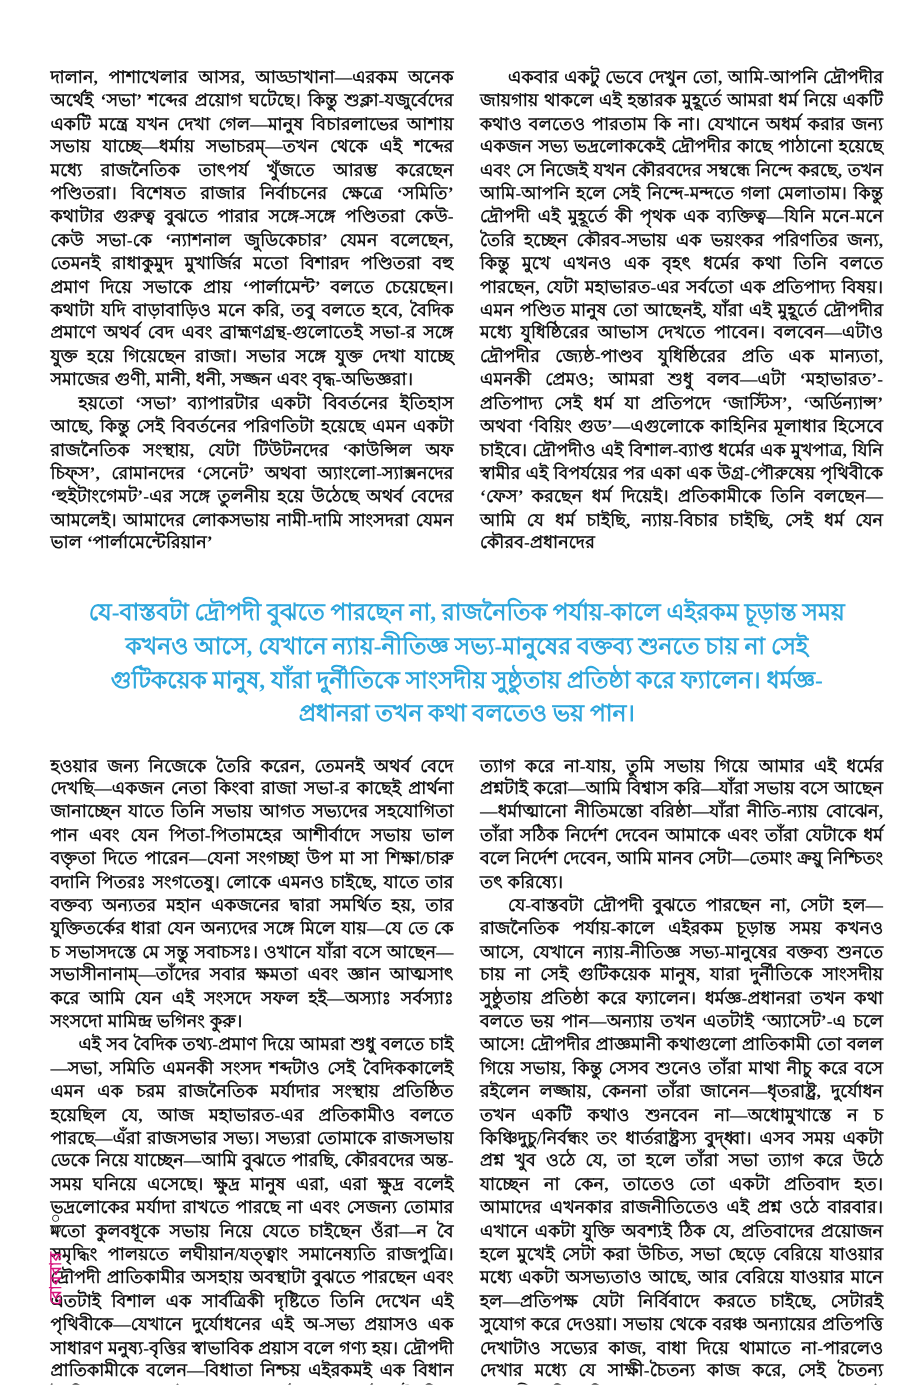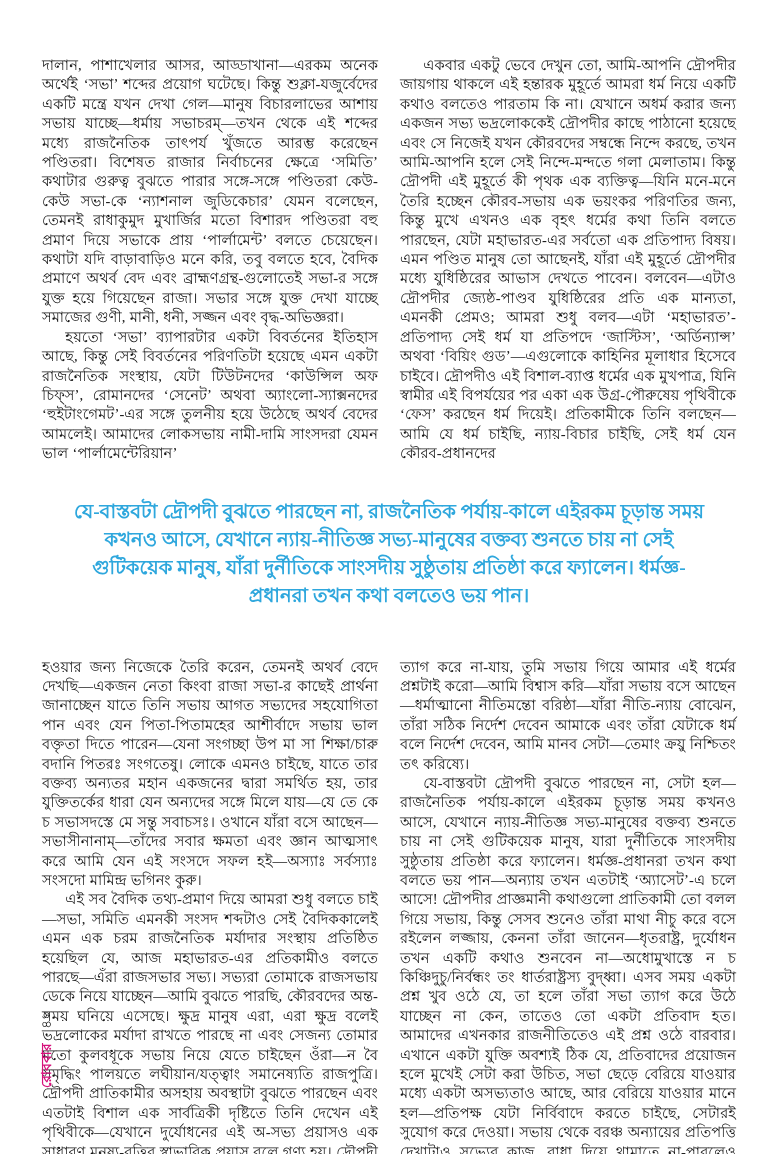--- a/index.html
+++ b/index.html
@@ -12,32 +12,33 @@
     overflow:hidden;
   }
   .content{
     position:absolute;
     left:42px;top:56px;width:694px;
   }
   .twocol{
     display:grid;
     grid-template-columns:1fr 1fr;
     column-gap:22px;
+    font-weight:bold;
   }
   .body-par{
     margin:0;
     font-size:14.6px;
     line-height:19.4px;
     text-align:justify;
     letter-spacing:.1px;
     word-spacing:.5px;
   }
   .body-par.indent{text-indent:1.6em;}
   .pull-quote-wrap{
-    margin:34px auto 48px auto;
+    margin:34px auto 20px auto;
     width:648px;
     text-align:center;
   }
   .pull-quote{
     margin:0;
     color:var(--accent-blue,#2ea7dd);
     font-size:19.5px;
     line-height:28px;
     font-weight:bold;
     text-align:center;

